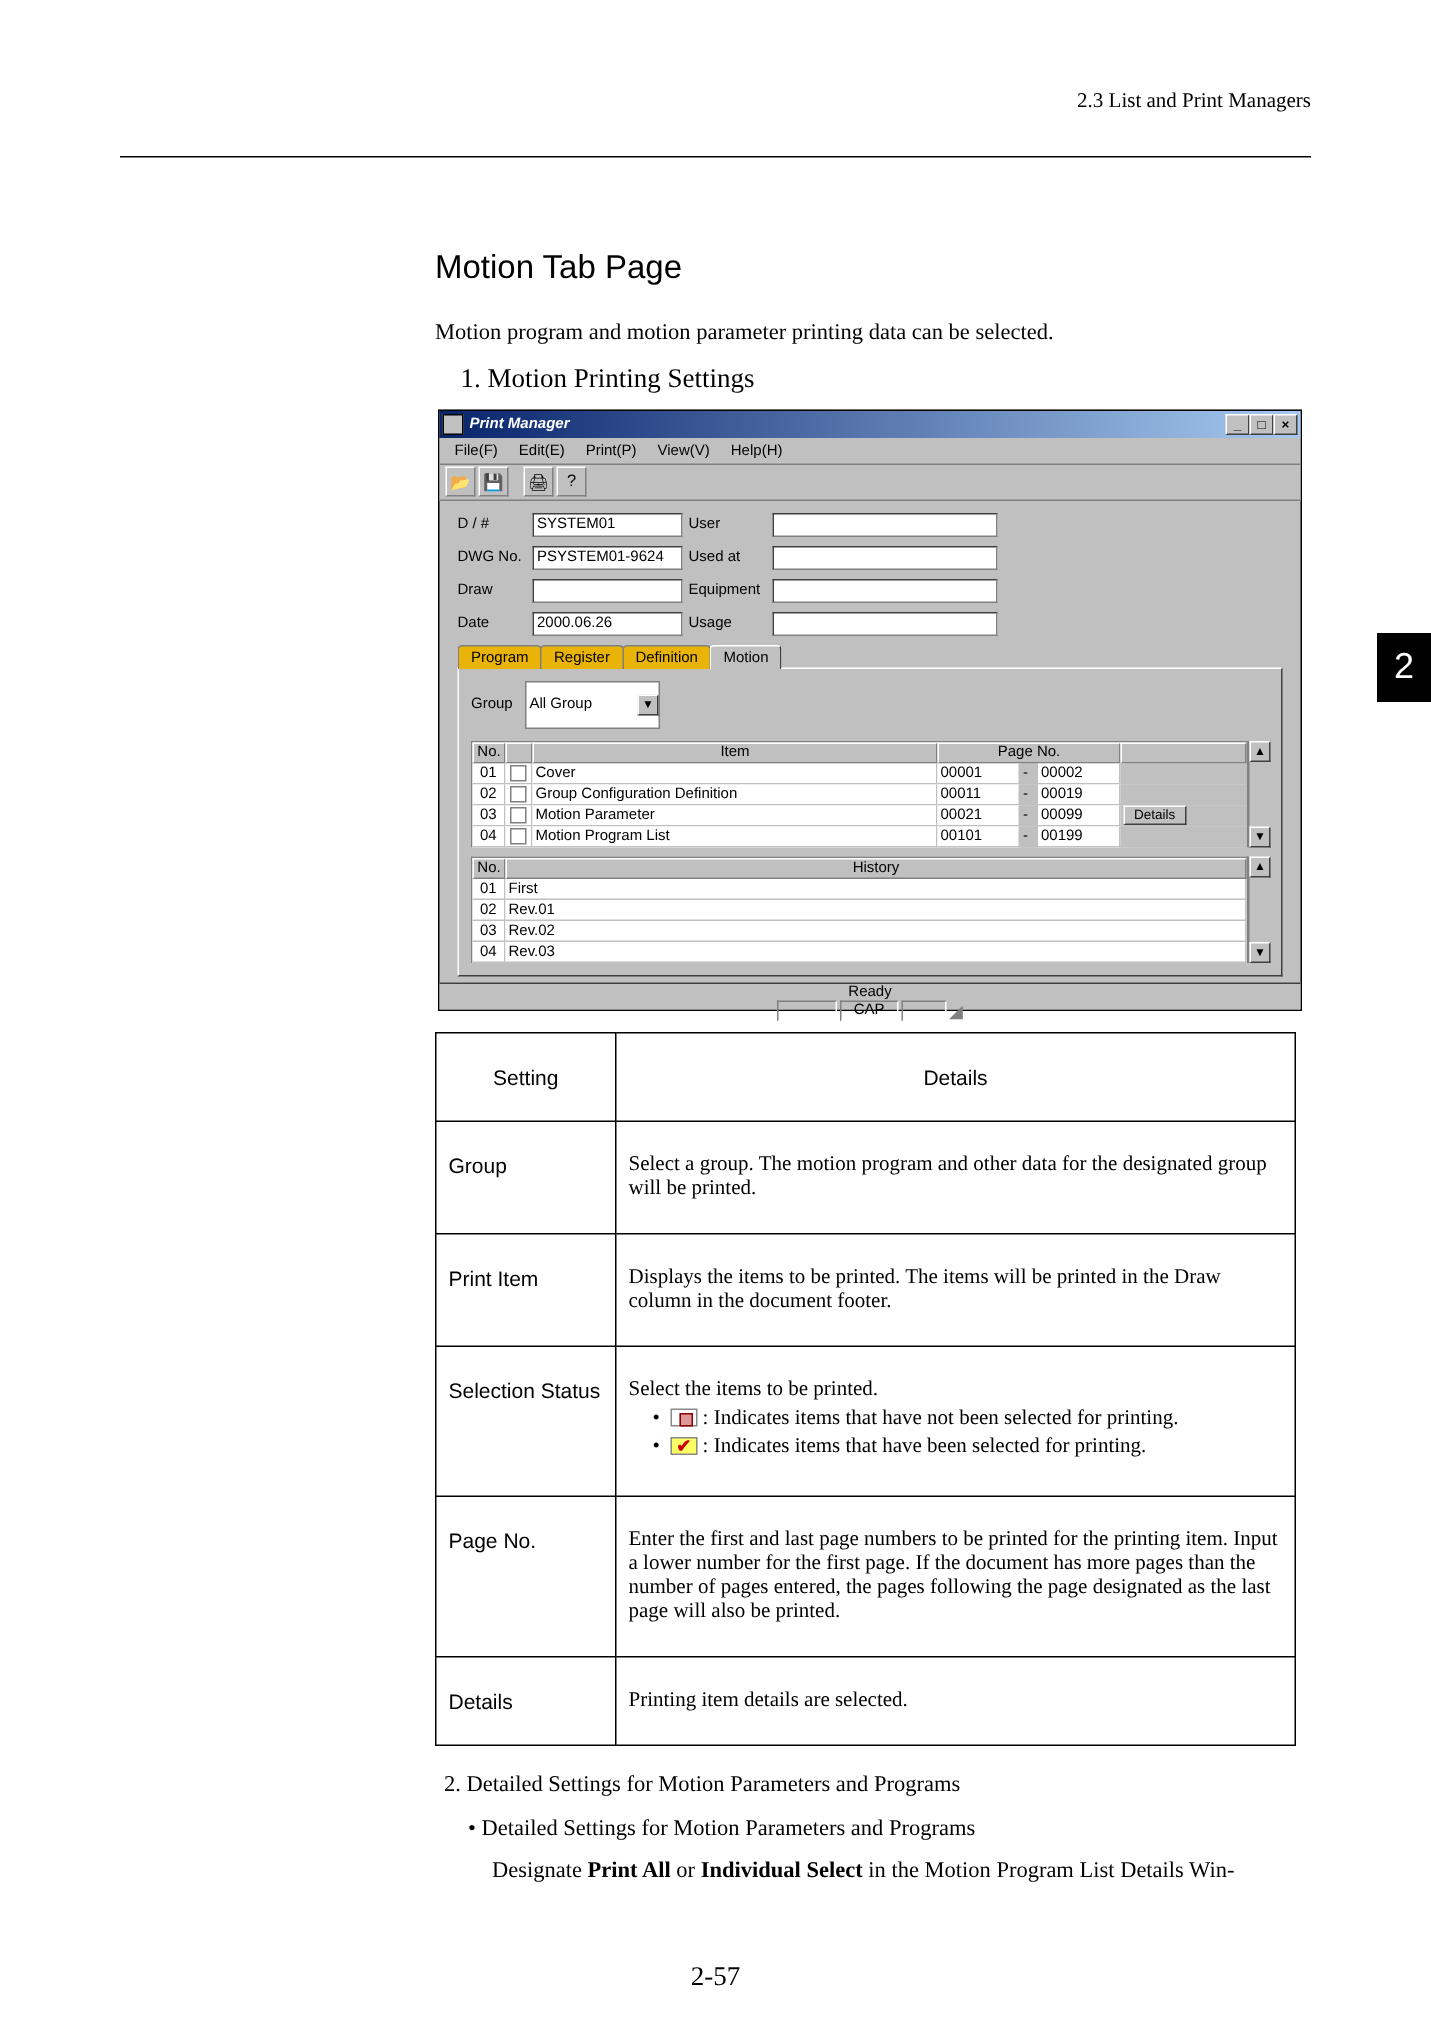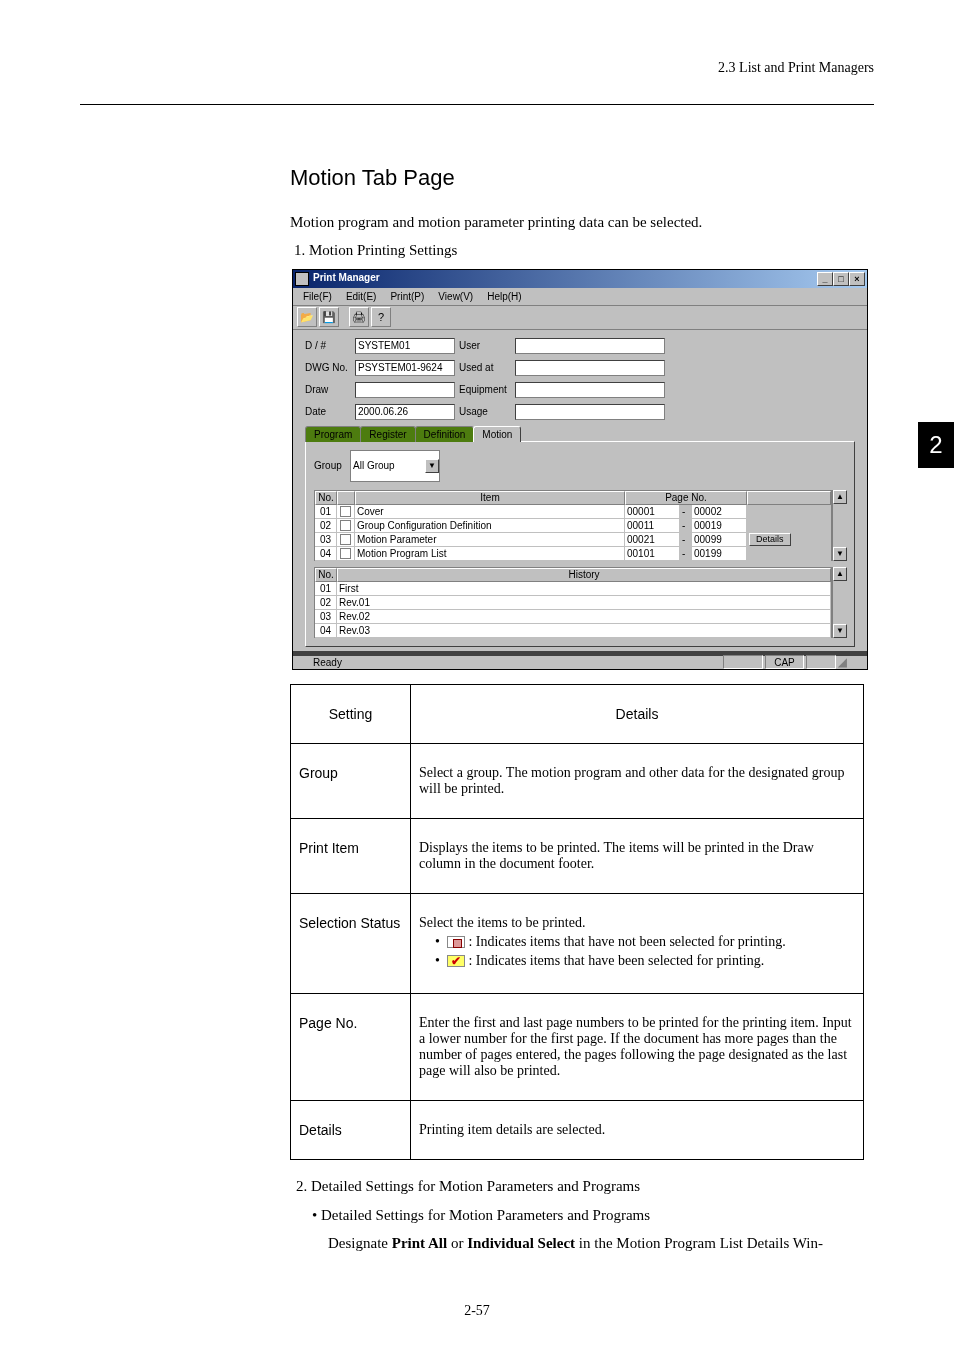--- a/index.html
+++ b/index.html
@@ -34,23 +34,23 @@
     font-size: 22px;
     font-weight: normal;
     margin-bottom: 20px;
   }
   .body-text {
     font-size: 15px;
     margin-bottom: 8px;
     line-height: 1.5;
   }
   .numbered {
-    font-size: 15px;
+    font-size: 18px;
     margin-bottom: 10px;
-    margin-left: 4px;
+    margin-left: 17px;
   }
   
   .app-window {
     width: 576px;
     font-family: "MS Sans Serif", Arial, sans-serif;
     font-size: 10px;
     border: 1px solid #000;
     background: #c0c0c0;
     margin-bottom: 14px;
     margin-left: 2px;
@@ -58,21 +58,21 @@
   .titlebar {
     background: linear-gradient(to right, #08246b, #a6caf0);
     color: #fff;
     font-weight: bold;
     height: 18px;
     display: flex;
     align-items: center;
     justify-content: space-between;
     padding: 0 2px;
   }
-  .titlebar-left { display: flex; gap: 4px; }
+  .titlebar-left { display: flex; align-items: center; gap: 4px; font-style: italic; }
   .titlebar-icon {
     width: 14px; height: 14px;
     background: #c0c0c0;
     border: 1px solid #000;
     display: inline-block;
   }
   .titlebar-buttons { display: flex; gap: 0; }
   .tb-btn {
     width: 16px; height: 14px;
     background: #c0c0c0;
@@ -141,21 +141,21 @@
   .tabs {
     display: flex;
     align-items: flex-end;
     margin-top: 6px;
     font-size: 10px;
   }
   .tab {
     padding: 2px 8px;
     border: 1px solid #808080;
     border-bottom: none;
-    background: #4d7c0f;
+    background: #eab308;
     border-top-left-radius: 3px;
     border-top-right-radius: 3px;
     margin-right: -1px;
   }
   .tab.active {
     background: #c0c0c0;
     border-color: #fff #404040 #c0c0c0 #fff;
     position: relative;
     z-index: 2;
   }
@@ -262,26 +262,27 @@
     border: 1px solid #fff;
     border-right-color: #404040;
     border-bottom-color: #404040;
     font-size: 8px;
     display:flex;align-items:center;justify-content:center;
   }
   .c-hist { flex: 1; }
   .statusbar {
     height: 18px;
     background: #c0c0c0;
-    border-top: 5px solid #404040;
+    border-top: 1px solid #404040;
     display: flex;
     align-items: center;
     justify-content: space-between;
     font-size: 10px;
-    padding: 0 20px;
+    padding: 0 4px;
+    flex-direction: column;
   }
   .status-right { display: flex; gap: 2px; align-items: center; }
   .status-pane {
     border: 1px solid #808080;
     border-top-color: #808080;
     border-left-color: #808080;
     border-right-color: #fff;
     border-bottom-color: #fff;
     padding: 0 8px;
     height: 14px;
@@ -354,21 +355,21 @@
     background: #000;
     color: #fff;
     font-family: Arial, sans-serif;
     font-size: 24px;
     display: flex;
     align-items: center;
     justify-content: center;
   }
   .footer {
     text-align: center;
-    font-size: 14px;
+    font-size: 18px;
     margin-top: 48px;
   }
 </style>
 </head>
 <body>
 
 <div class="page">
   <div class="header-text">2.3  List and Print Managers</div>
   <div class="header-line"></div>
 

